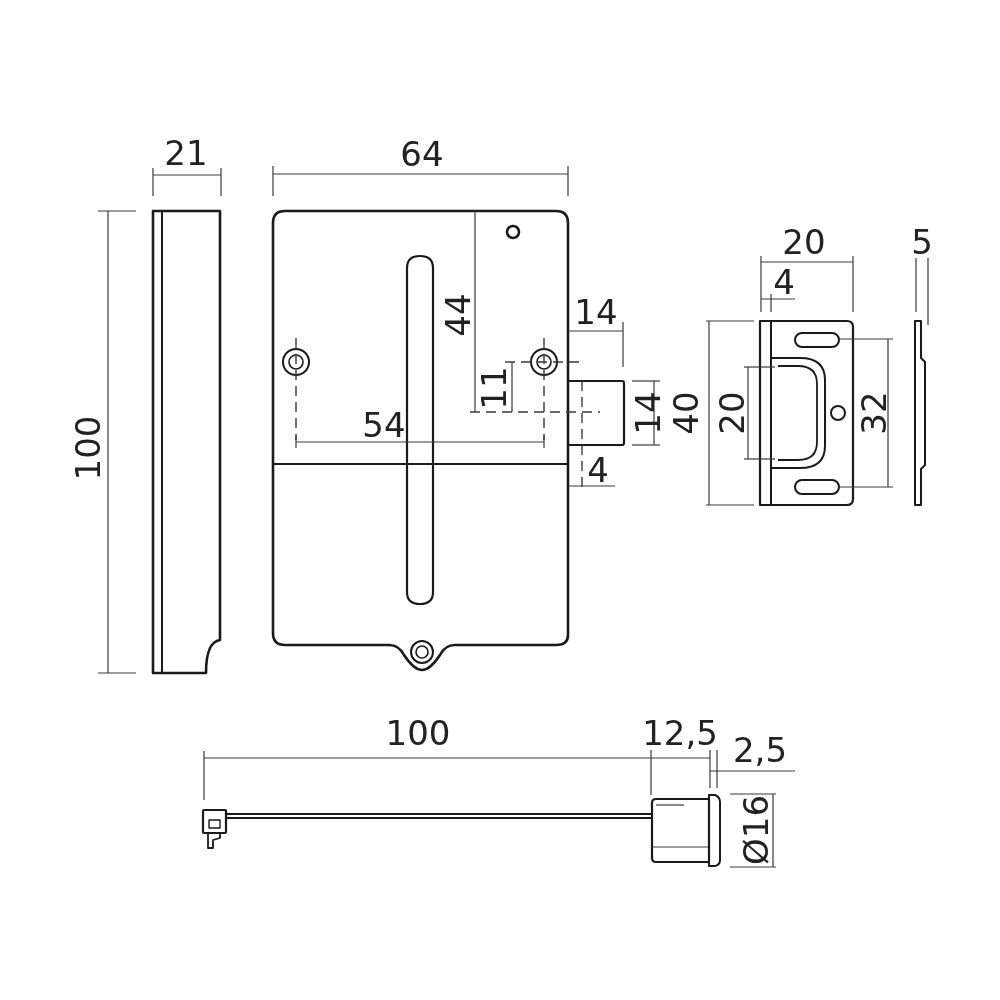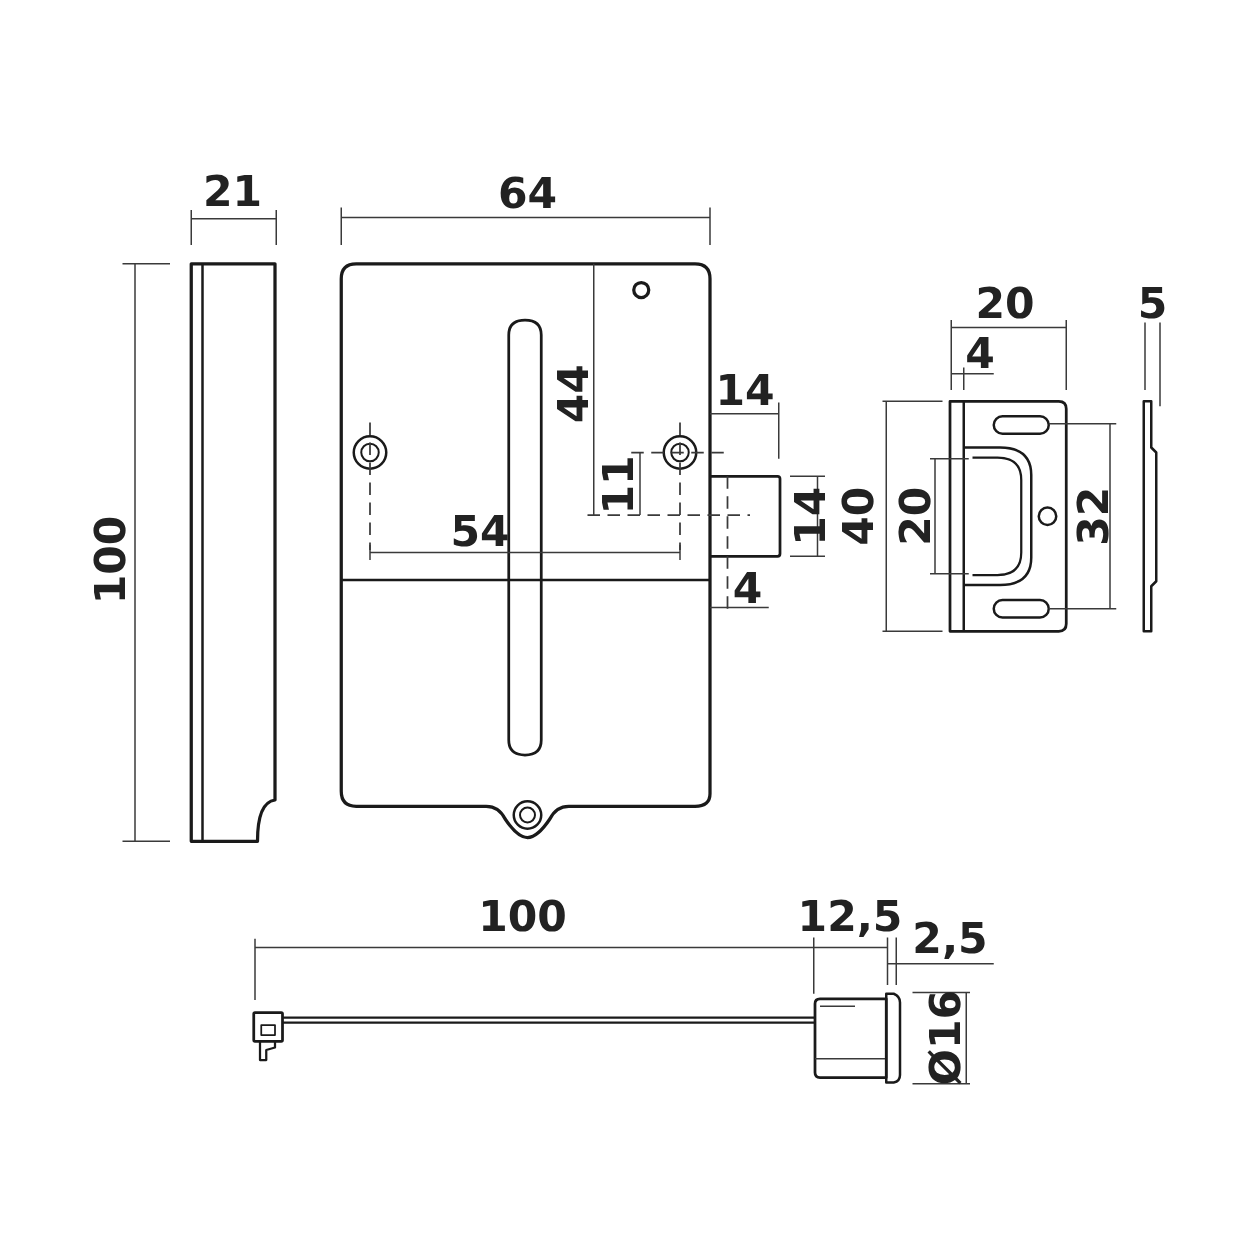--- a/index.html
+++ b/index.html
@@ -1,16 +1,16 @@
 <!DOCTYPE html>
 <html><head>
 <meta charset="utf-8">
 <style>
   html,body{margin:0;padding:0;background:#fff;}
-  #stage{position:relative;width:836px;height:1000px;background:#fff;font-weight:bold;}
+  #stage{position:relative;width:836px;height:1000px;background:#fff;}
   svg{position:absolute;left:0;top:0;}
   .part{fill:none;stroke:#1a1a1a;stroke-width:2.6;stroke-linejoin:round;}
   .thin{fill:none;stroke:#3a3a3a;stroke-width:1.2;}
   .dash{fill:none;stroke:#3a3a3a;stroke-width:1.4;stroke-dasharray:10 6;}
   .dim{font-family:"DejaVu Sans","Liberation Sans",sans-serif;font-size:34px;fill:#222;}
 </style>
 </head>
 <body>
 
 <div id="stage">

